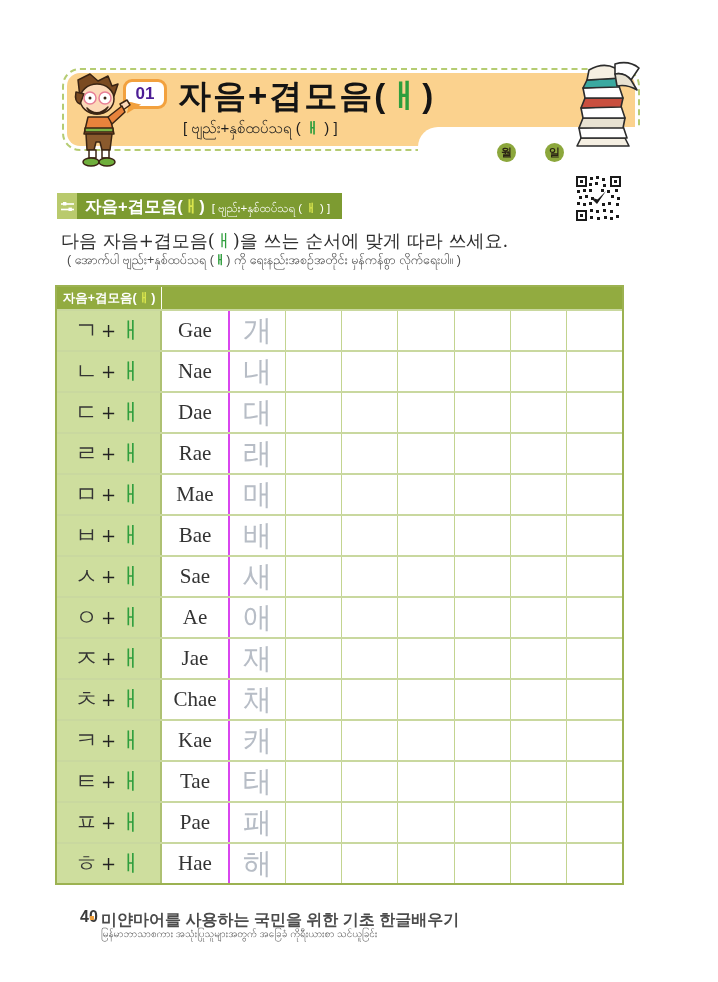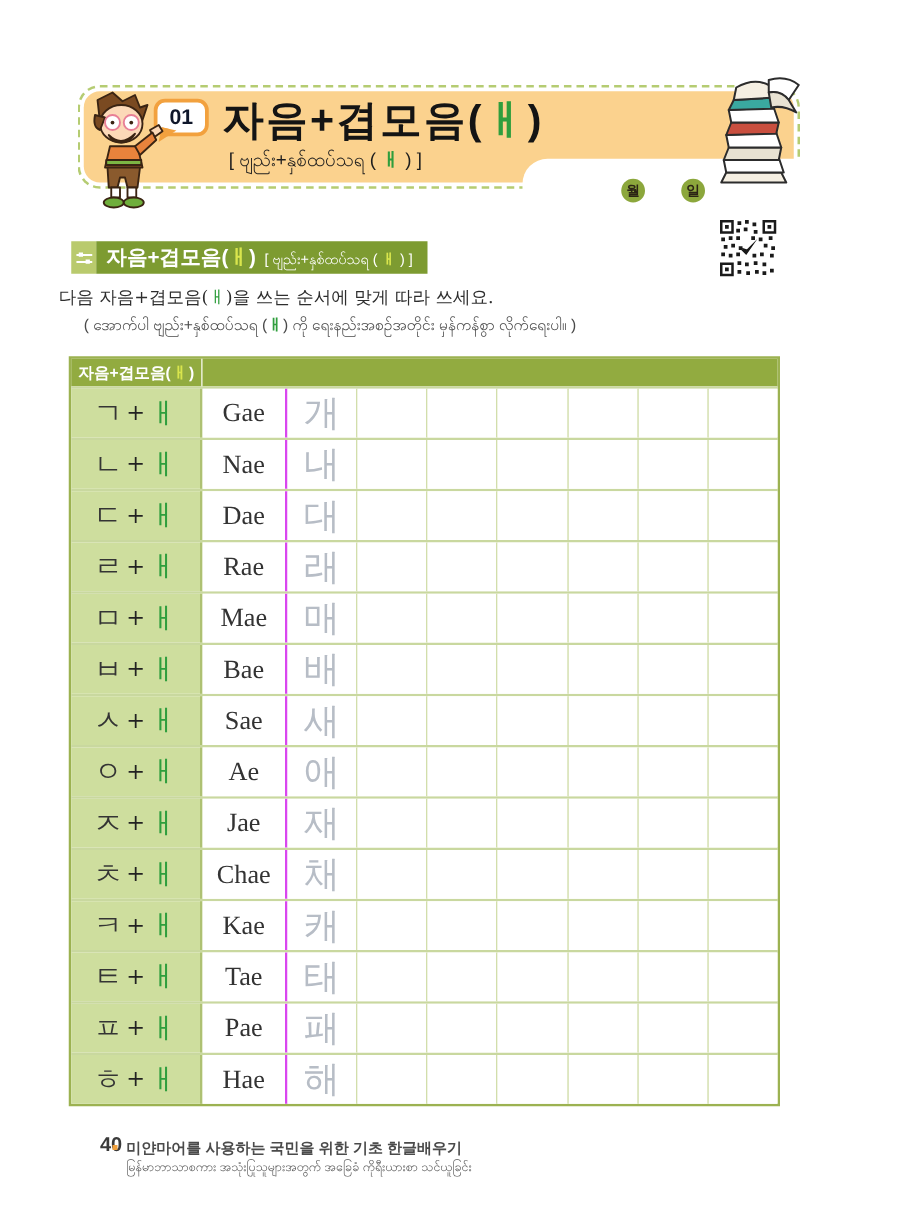--- a/index.html
+++ b/index.html
@@ -16,21 +16,21 @@
     position:absolute;left:3px;top:3px;right:3px;bottom:3px;
     background:#fbd28e;border-radius:13px;
   }
   .banner-notch{
     position:absolute;right:-2px;bottom:-4px;width:222px;height:26px;
     background:#ffffff;border-top-left-radius:20px;z-index:2;
   }
   .badge01{
     position:absolute;left:59px;top:9px;width:38px;height:24px;z-index:3;
     background:#fff;border:3px solid #f2a13e;border-radius:9px;
-    color:#0f172a;font-weight:bold;font-size:17px;text-align:center;line-height:24px;
+    color:#4c1d95;font-weight:bold;font-size:17px;text-align:center;line-height:24px;
   }
   .badge01::after{
     content:"";position:absolute;left:2px;bottom:-9px;
     border:6px solid transparent;border-top-color:#f2a13e;border-left-color:#f2a13e;
     transform:rotate(12deg);
   }
   .banner-title{
     position:absolute;left:114px;top:4px;z-index:3;
     font-size:33px;font-weight:800;letter-spacing:2px;color:#141414;white-space:nowrap;
   }
@@ -59,21 +59,21 @@
     background:#7d9b31;color:#fff;display:flex;align-items:baseline;
     padding:0 12px 0 8px;white-space:nowrap;
   }
   .bar .ktitle{font-size:16.5px;font-weight:bold;line-height:26px;}
   .bar .btitle{font-size:11.5px;margin-left:7px;}
   .bar .vowel-yellow{color:#d9e54d;font-weight:bold;}
   .qr{position:absolute;left:575px;top:175px;z-index:2;}
 
   
   .instr-ko{
-    position:absolute;left:47px;top:229px;font-size:14px;color:#2e2e2e;
+    position:absolute;left:61px;top:229px;font-size:18px;color:#2e2e2e;
     font-family:"DejaVu Serif", serif;white-space:nowrap;
   }
   .instr-ko .vowel-green{color:#2f9e3d;}
   .instr-my{
     position:absolute;left:67px;top:252px;font-size:12.5px;color:#4a4a4a;white-space:nowrap;
   }
   .instr-my .vowel-green{color:#2f9e3d;font-weight:bold;}
 
   
   .ptable{
@@ -105,21 +105,21 @@
   .write-cells{flex:1;display:flex;}
   .write-cell{flex:1;border-right:1.5px solid #c3d490;background:#fff;}
   .write-cell:last-child{border-right:none;}
   .c-trace{
     font-family:"DejaVu Serif", serif;font-size:29px;color:#b7bdc6;line-height:1;
   }
 
   
   .footer-page{position:absolute;left:80px;top:908px;font-size:16px;font-weight:bold;color:#3a3a3a;}
   .footer-bullet{position:absolute;left:90px;top:916px;width:4px;height:4px;background:#f0a03c;}
-  .footer-ko{position:absolute;left:101px;top:910px;font-size:12px;font-weight:bold;color:#4b4b4b;white-space:nowrap;}
+  .footer-ko{position:absolute;left:101px;top:910px;font-size:16px;font-weight:bold;color:#4b4b4b;white-space:nowrap;}
   .footer-my{position:absolute;left:101px;top:927px;font-size:10px;color:#555;white-space:nowrap;}
 </style>
 </head>
 <body>
 
 <div class="banner">
   <div class="banner-fill"></div>
   <div class="banner-notch"></div>
   <div class="badge01">
     <span>01</span>

